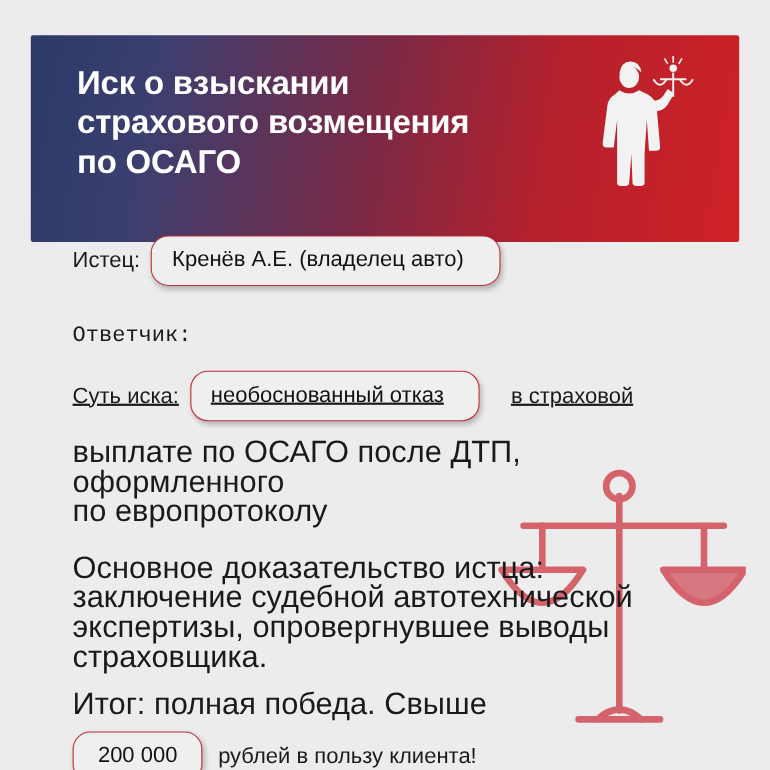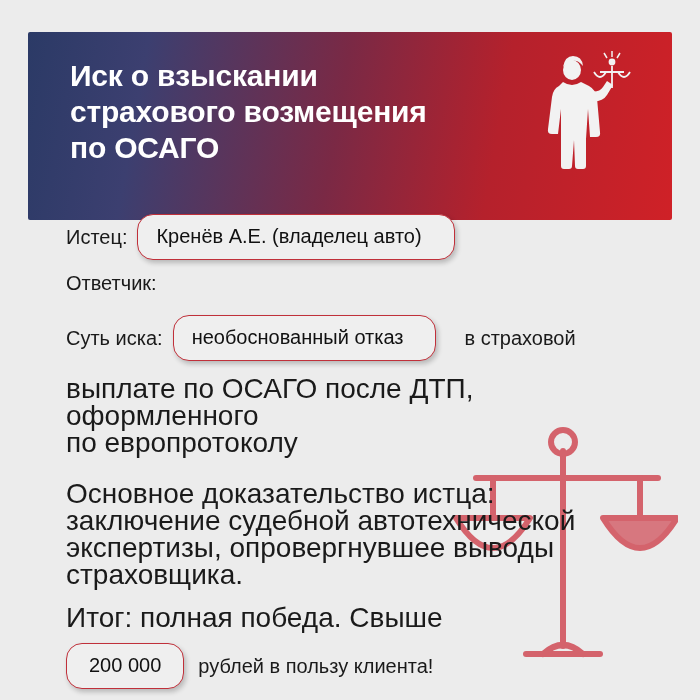--- a/index.html
+++ b/index.html
@@ -90,23 +90,23 @@
     border-radius: 16px;
     padding: 8px 32px 9px 18px;
     font-size: 20px;
     color: #111111;
     box-shadow: 2px 3px 5px rgba(0,0,0,0.22);
     white-space: nowrap;
   }
   .r1 { margin-top: 2px; }
   .r1 .lbl { margin-right: 10px; }
 
-  .r2 { margin-top: 10px; }
-
-  .r3 { margin-top: 18px; }
+  .r2 { margin-top: 32px; font-family: Liberation Mono, monospace; }
+
+  .r3 { margin-top: 18px; text-decoration: underline; }
   .r3 .lbl.first { margin-right: 10px; }
   .r3 .lbl.after { margin-left: 28px; }
 
   .para {
     margin-top: 14px;
     font-size: 28px;
     line-height: 27px;
     white-space: pre-line;
   }
   .para.evidence {

